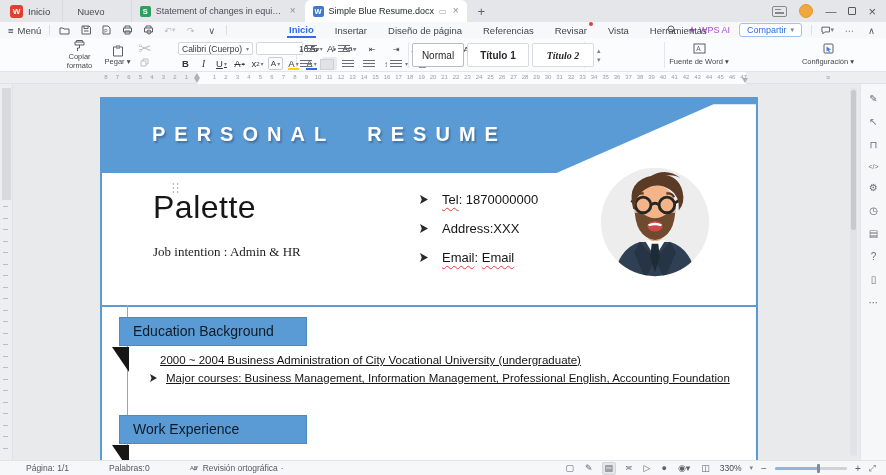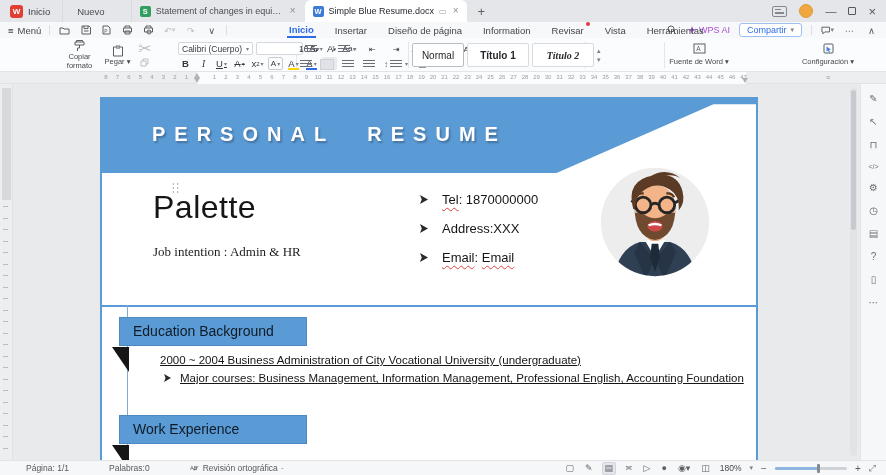--- a/index.html
+++ b/index.html
@@ -186,21 +186,21 @@
         </span>
       <span class="qicon dim">↶<span class="mini">▾</span></span>
       <span class="qicon dim">↷</span>
       <span class="qicon">∨</span>
       <span class="vsep"></span>
     </div>
     <div id="ribbontabs">
         <span class="rtab active">Inicio</span>
         <span class="rtab">Insertar</span>
         <span class="rtab">Diseño de página</span>
-        <span class="rtab">Information</span>
+        <span class="rtab">Referencias</span>
         <span class="rtab">Revisar<span class="dot"></span></span>
         <span class="rtab">Vista</span>
         <span class="rtab">Herramientas</span>
       </div>
     <div id="menu-right">
       <span class="qicon">
           <svg width="10" height="10" viewBox="0 0 10 10">
             <circle cx="4" cy="4" r="3" fill="none" stroke="#5a5e64"></circle>
             <path d="M6.3 6.3L9 9" stroke="#5a5e64"></path>
           </svg>
@@ -474,21 +474,21 @@
             <span><span class="sp">Email</span><span>: </span><span class="sp">Email</span></span>
           </div>
         </div>
 
       <div id="hrule"></div>
       <div id="vline"></div>
 
       <div class="secbox" style="top:218px;"><span>Education Background</span></div>
       <div class="fold" style="left:10px;top:248px;"></div>
       <div class="bodytext" style="left:58px;top:255px;">2000 ~ 2004 Business Administration of City Vocational University (undergraduate)</div>
-      <div class="bodytext bullet" style="left:62px;top:273px;">
+      <div class="bodytext bullet" style="left:48px;top:273px;">
         <span class="barrow"></span>
         <span>Major courses: Business Management, Information Management, Professional English, Accounting Foundation</span>
       </div>
 
       <div class="secbox" style="top:316px;"><span>Work Experience</span></div>
       <div class="fold" style="left:10px;top:346px;"></div>
     </div>
 
     <div id="vscroll">
         <div class="thumb"></div>
@@ -552,21 +552,21 @@
       <span id="viewicons" style="display:flex;align-items:center;gap:7px;">
           <span class="sicon">▢</span>
           <span class="sicon">✎</span>
           <span class="sicon active">▤</span>
           <span class="sicon">≍</span>
           <span class="sicon">▷</span>
           <span class="sicon">●</span>
           <span class="sicon">◉▾</span>
           <span class="sicon">◫</span>
         </span>
-      <span style="color:#45484e;">180%</span>
+      <span style="color:#45484e;">330%</span>
       <span class="mini">▾</span>
       <span style="font-size:10px;color:#5d6167;">−</span>
       <span id="zoomslider">
           <span class="fill"></span>
           <span class="knob"></span>
         </span>
       <span style="font-size:10px;color:#5d6167;">+</span>
       <span style="font-size:9px;color:#5d6167;">⤢</span>
     </div>
   </div>

